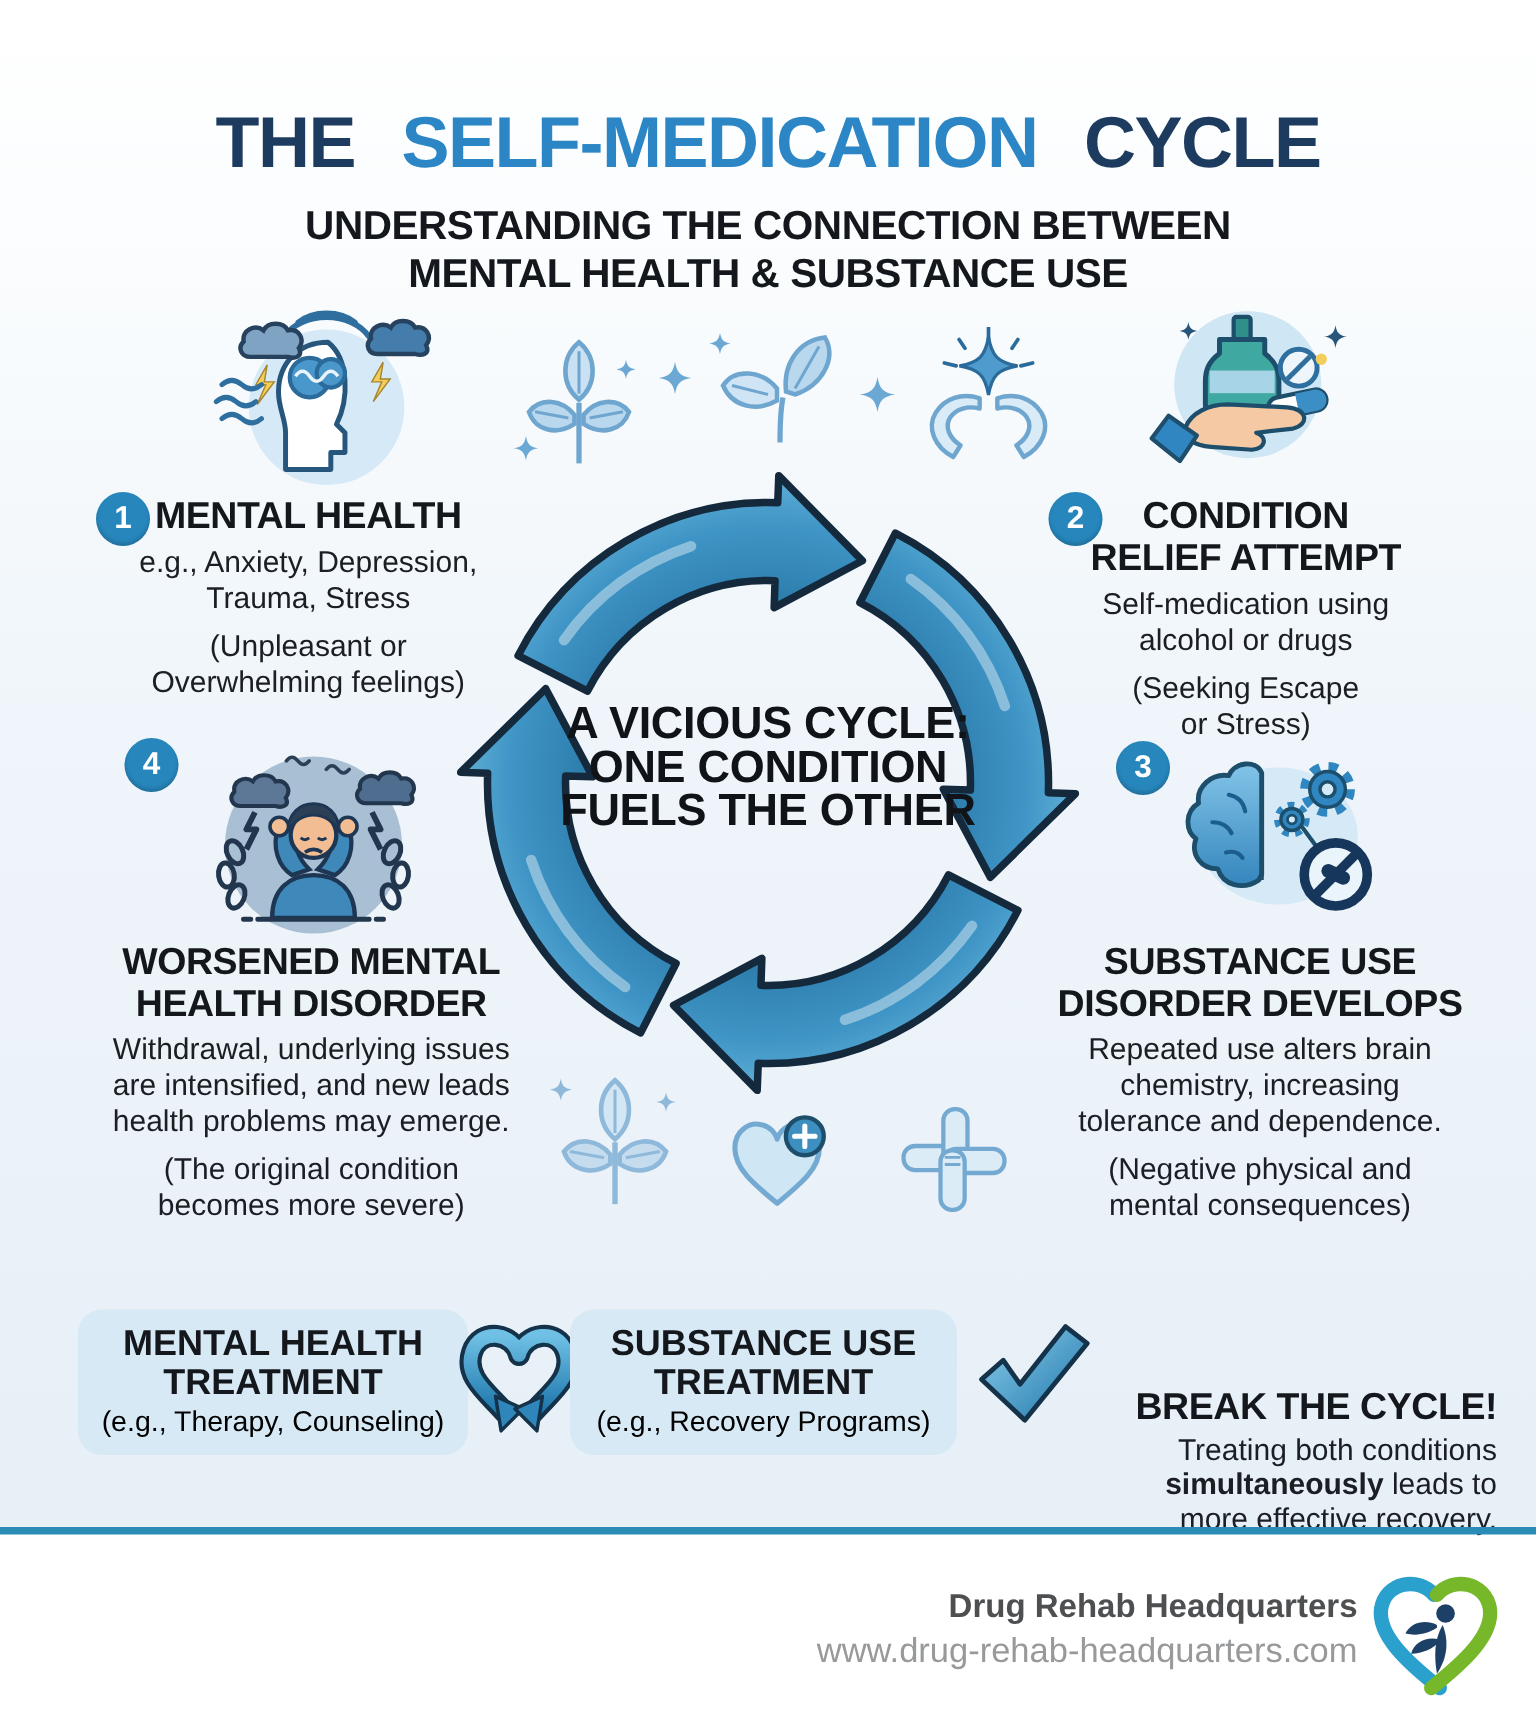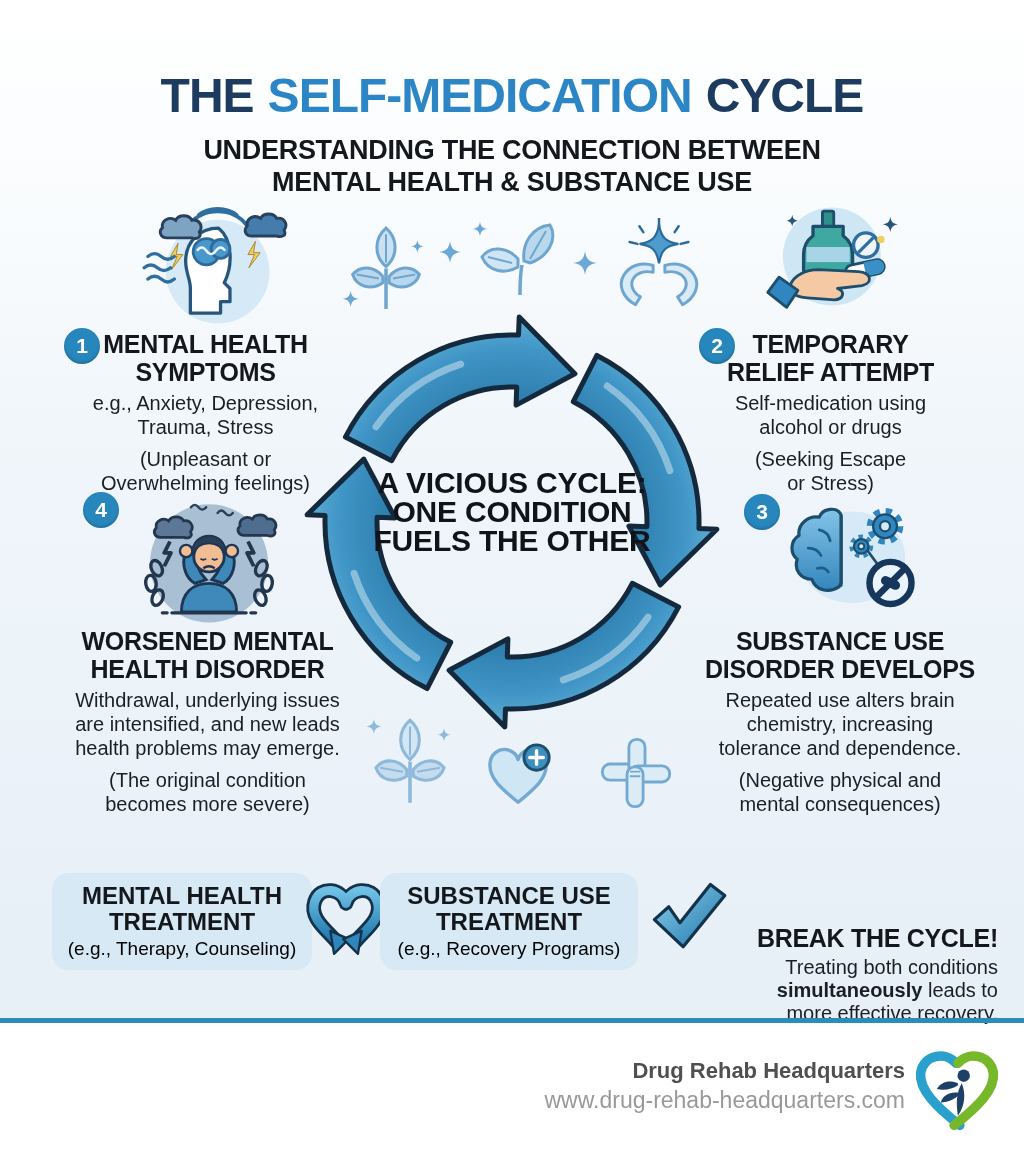--- a/index.html
+++ b/index.html
@@ -3,21 +3,21 @@
 <meta charset="utf-8">
 <style>
   html,body{margin:0;padding:0;background:#ffffff;}
   #canvas{
     position:relative;width:1024px;height:1154px;overflow:hidden;
     font-family:"Liberation Sans",sans-serif;
     background:linear-gradient(180deg,#ffffff 0px,#fbfdfe 150px,#eff5fa 480px,#e7eff7 1019px,#ffffff 1020px,#ffffff 1154px);
   }
   .abs{position:absolute;}
   
-  .title-row{position:absolute;left:0;top:68px;width:1024px;display:flex;justify-content:center;gap:14px;
+  .title-row{position:absolute;left:0;top:68px;width:1024px;display:flex;justify-content:center;gap:31px;
     font-weight:800;font-size:48px;letter-spacing:-1px;color:#1d3b5e;}
   .title-accent{color:#2c86c5;}
   .subtitle{position:absolute;left:0;top:134px;width:1024px;text-align:center;
     font-weight:700;font-size:27px;line-height:32px;color:#14181c;letter-spacing:-0.3px;}
   
   .badge{position:absolute;width:36px;height:36px;border-radius:50%;background:#2787bd;
     color:#ffffff;font-weight:700;font-size:21px;display:flex;align-items:center;justify-content:center;
     box-shadow:inset 0 -2px 3px rgba(0,0,0,.18);}
   .step{position:absolute;text-align:center;color:#14181c;}
   .step-title{font-weight:800;font-size:25px;line-height:28px;letter-spacing:-0.3px;}
@@ -265,35 +265,34 @@
   </svg>
 
   <div class="badge" style="left:64px;top:328px">1</div>
   <div class="badge" style="left:699px;top:328px">2</div>
   <div class="badge" style="left:744px;top:494px">3</div>
   <div class="badge" style="left:83px;top:492px">4</div>
 
   <div class="step" style="left:48px;top:330px;width:315px">
     <div class="step-title">
       <div>MENTAL HEALTH</div>
-      <div>SYMPTOMS</div>
     </div>
     <div class="step-body">
       <div>e.g., Anxiety, Depression,</div>
       <div>Trauma, Stress</div>
     </div>
     <div class="step-note">
       <div>(Unpleasant or</div>
       <div>Overwhelming feelings)</div>
     </div>
   </div>
 
   <div class="step" style="left:683px;top:330px;width:295px">
     <div class="step-title">
-      <div>TEMPORARY</div>
+      <div>CONDITION</div>
       <div>RELIEF ATTEMPT</div>
     </div>
     <div class="step-body">
       <div>Self-medication using</div>
       <div>alcohol or drugs</div>
     </div>
     <div class="step-note">
       <div>(Seeking Escape</div>
       <div>or Stress)</div>
     </div>

